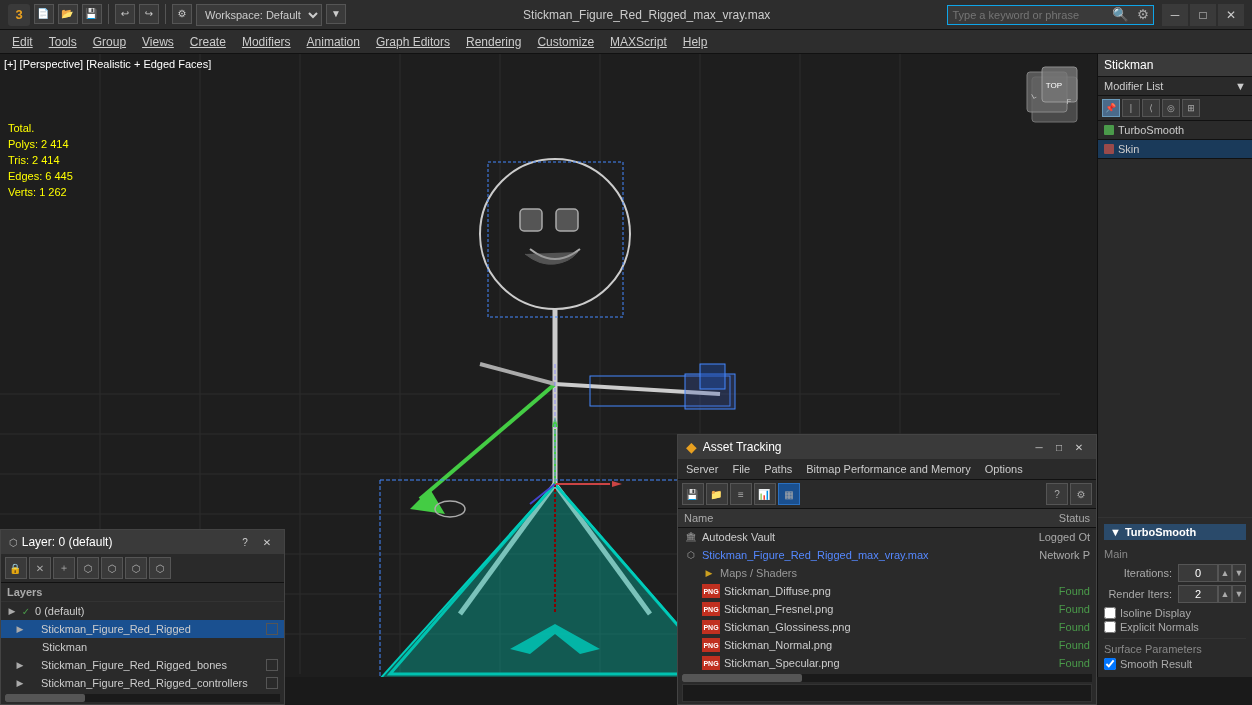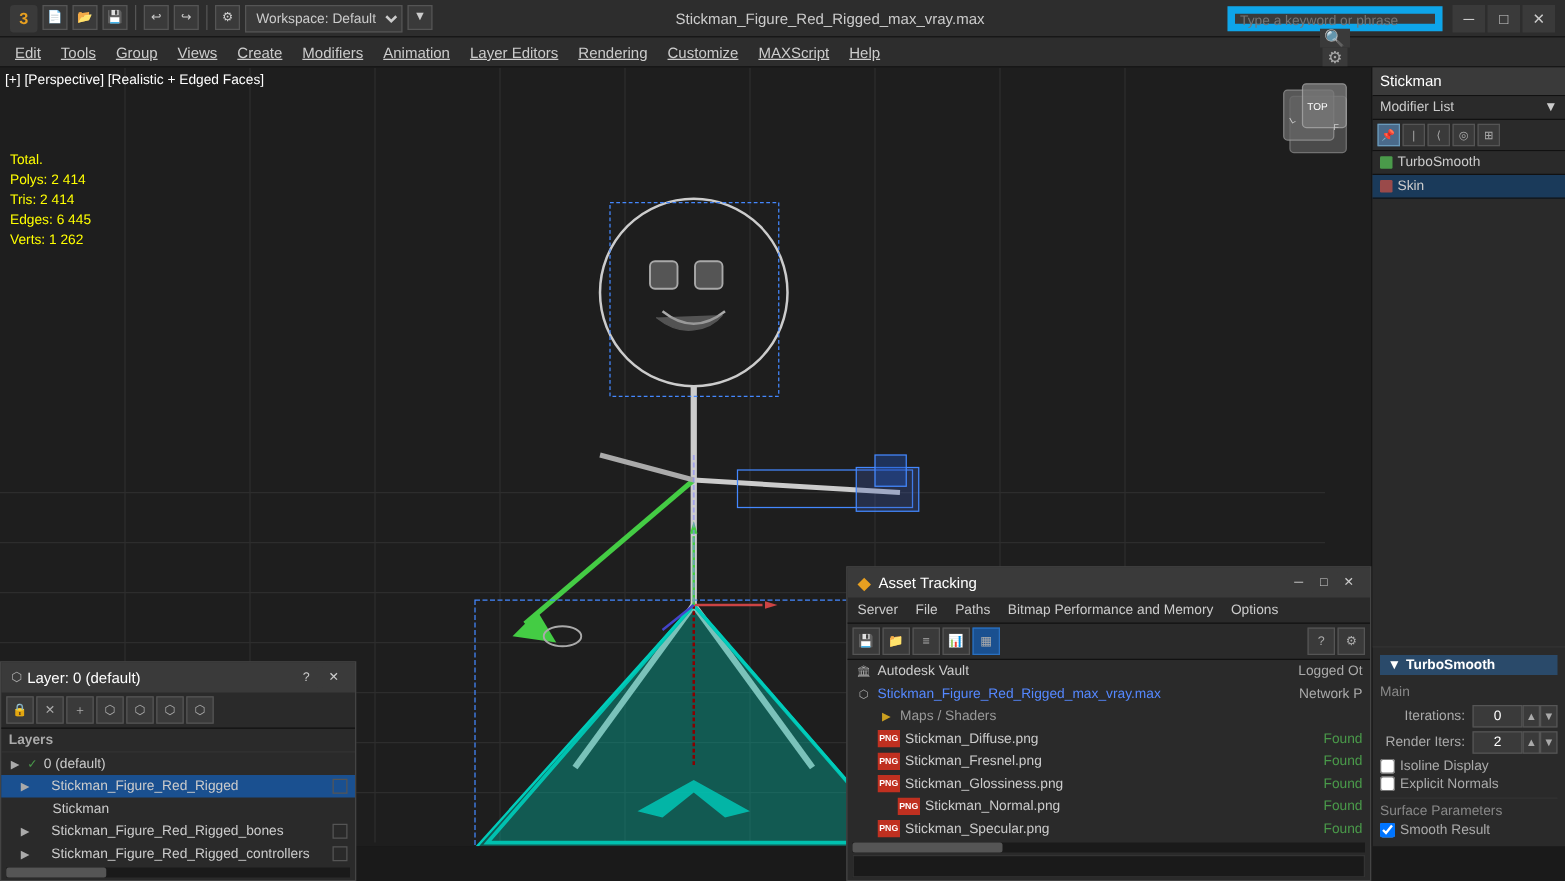--- a/index.html
+++ b/index.html
@@ -5,21 +5,21 @@
     * { margin: 0; padding: 0; box-sizing: border-box; }
     body { width: 1252px; height: 705px; overflow: hidden; background: #1a1a1a; font-family: 'Segoe UI', Arial, sans-serif; font-size: 11px; color: #ccc; }
 
     
     #title-bar { height: 30px; background: #2d2d2d; display: flex; align-items: center; justify-content: space-between; padding: 0 8px; border-bottom: 1px solid #111; }
     #title-bar-left { display: flex; align-items: center; gap: 4px; }
     #title-bar-left .logo { width: 22px; height: 22px; background: #3a3a3a; border-radius: 3px; display: flex; align-items: center; justify-content: center; color: #e8a020; font-weight: bold; font-size: 13px; }
     #title-bar-controls { display: flex; gap: 4px; }
     #title-bar-controls button { background: #3a3a3a; border: 1px solid #555; color: #ccc; width: 20px; height: 20px; cursor: pointer; font-size: 10px; display: flex; align-items: center; justify-content: center; }
     #title-center { flex: 1; text-align: center; font-size: 12px; color: #ccc; }
-    #search-bar { display: flex; align-items: center; background: #3a3a3a; border: 6px solid #0ea5e9; height: 20px; flex-direction: column; }
+    #search-bar { display: flex; align-items: center; background: #3a3a3a; border: 1px solid #0ea5e9; height: 20px; }
     #search-bar input { background: transparent; border: none; color: #999; font-size: 11px; padding: 0 4px; width: 160px; outline: none; }
     #win-controls { display: flex; gap: 2px; }
     #win-controls button { background: #3a3a3a; border: none; color: #ccc; width: 26px; height: 22px; cursor: pointer; font-size: 12px; }
 
     
     #menu-bar { height: 24px; background: #2d2d2d; display: flex; align-items: center; padding: 0 4px; border-bottom: 1px solid #111; }
     #menu-bar span { padding: 2px 8px; color: #ccc; cursor: pointer; font-size: 12px; text-decoration: underline; }
     .toolbar-btn { width: 22px; height: 22px; background: #3a3a3a; border: 1px solid #555; display: flex; align-items: center; justify-content: center; cursor: pointer; font-size: 10px; color: #aaa; }
     .toolbar-sep { width: 1px; height: 20px; background: #555; margin: 0 2px; }
     .workspace-select { background: #3a3a3a; border: 1px solid #555; color: #ccc; padding: 2px 4px; font-size: 11px; height: 22px; }
@@ -139,21 +139,21 @@
 </div>
 
 <div id="menu-bar">
   <span>Edit</span>
   <span>Tools</span>
   <span>Group</span>
   <span>Views</span>
   <span>Create</span>
   <span>Modifiers</span>
   <span>Animation</span>
-  <span>Layer Editors</span>
+  <span>Graph Editors</span>
   <span>Rendering</span>
   <span>Customize</span>
   <span>MAXScript</span>
   <span>Help</span>
 </div>
 
 <div id="main-layout">
 
   <div id="viewport">
     <div id="viewport-label">[+] [Perspective] [Realistic + Edged Faces]</div>
@@ -409,20 +409,24 @@
     <div class="asset-tool-btn">💾</div>
     <div class="asset-tool-btn">📁</div>
     <div class="asset-tool-btn">≡</div>
     <div class="asset-tool-btn">📊</div>
     <div class="asset-tool-btn active">▦</div>
     <div style="flex:1;"></div>
     <div class="asset-tool-btn">?</div>
     <div class="asset-tool-btn">⚙</div>
   </div>
 
+  <div id="asset-table-header">
+    <div class="col-name">Name</div>
+    <div class="col-status">Status</div>
+  </div>
 
   <div class="asset-row">
     <div class="col-name">
       <div class="asset-icon vault">🏛</div>
       <span>Autodesk Vault</span>
     </div>
     <div class="col-status" style="color:#aaa;">Logged Ot</div>
   </div>
   <div class="asset-row">
     <div class="col-name">
@@ -453,21 +457,21 @@
     </div>
     <div class="col-status">Found</div>
   </div>
   <div class="asset-row" style="padding-left:24px;">
     <div class="col-name">
       <div class="asset-icon png">PNG</div>
       <span>Stickman_Glossiness.png</span>
     </div>
     <div class="col-status">Found</div>
   </div>
-  <div class="asset-row" style="padding-left:40px;">
+  <div class="asset-row" style="padding-left:24px;">
     <div class="col-name">
       <div class="asset-icon png">PNG</div>
       <span>Stickman_Normal.png</span>
     </div>
     <div class="col-status">Found</div>
   </div>
   <div class="asset-row" style="padding-left:24px;">
     <div class="col-name">
       <div class="asset-icon png">PNG</div>
       <span>Stickman_Specular.png</span>

